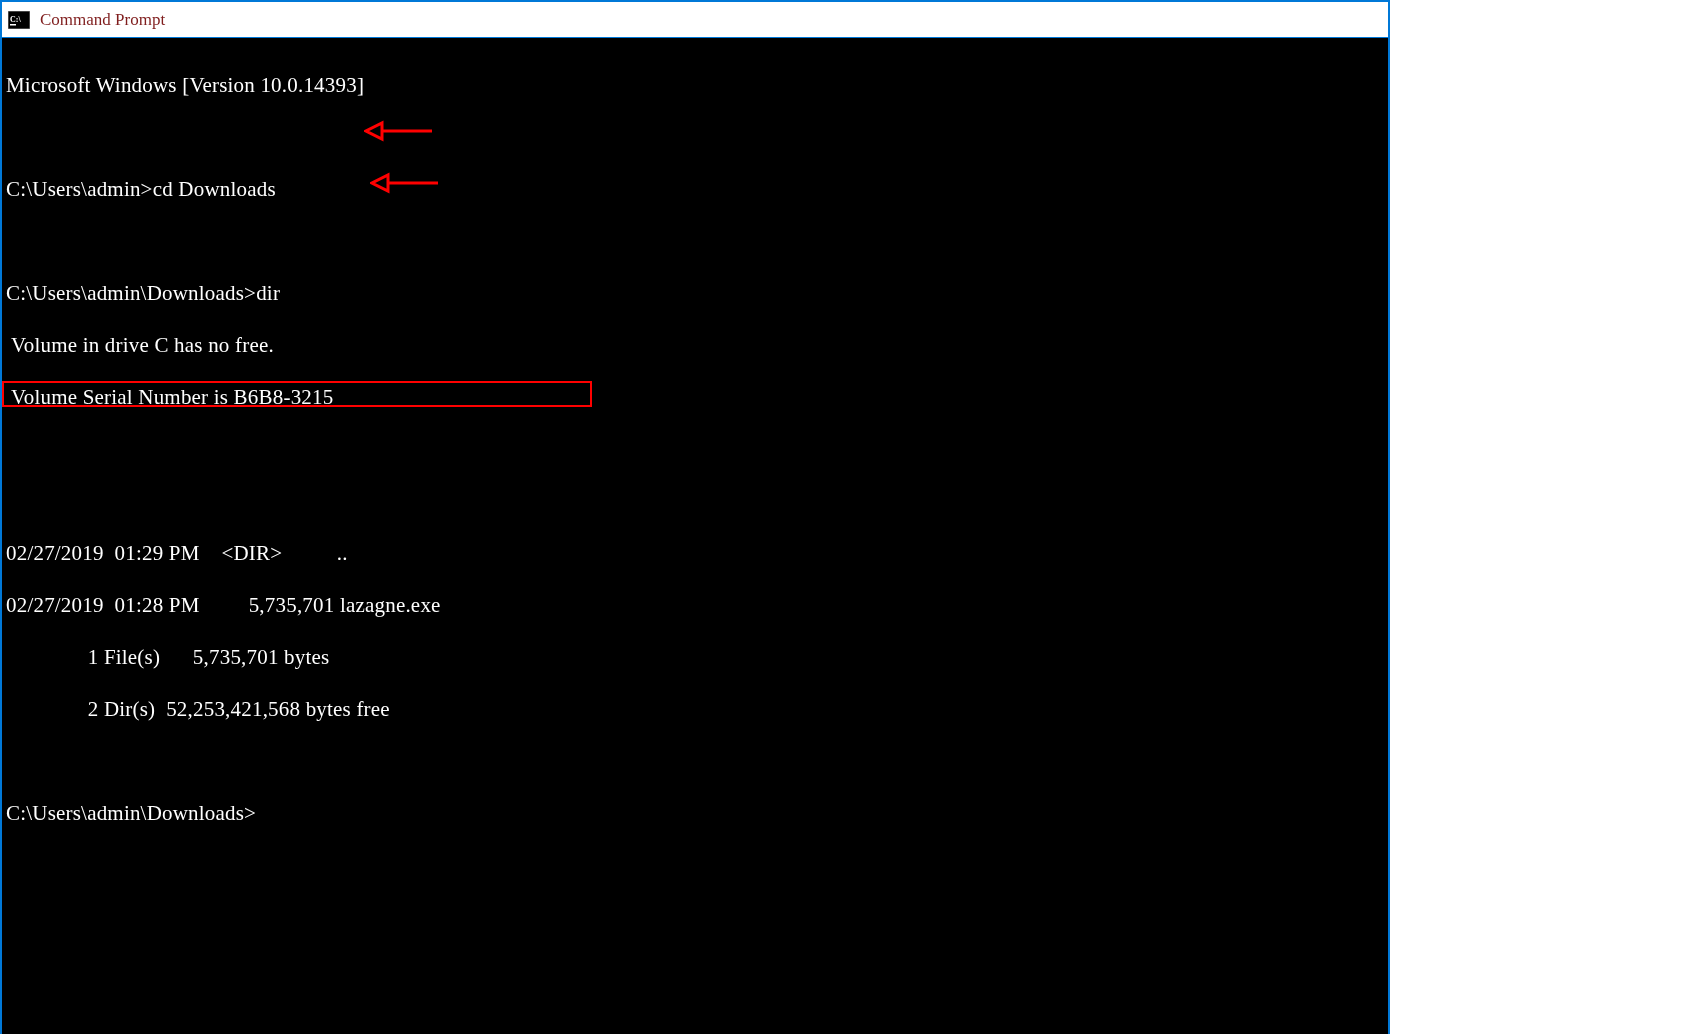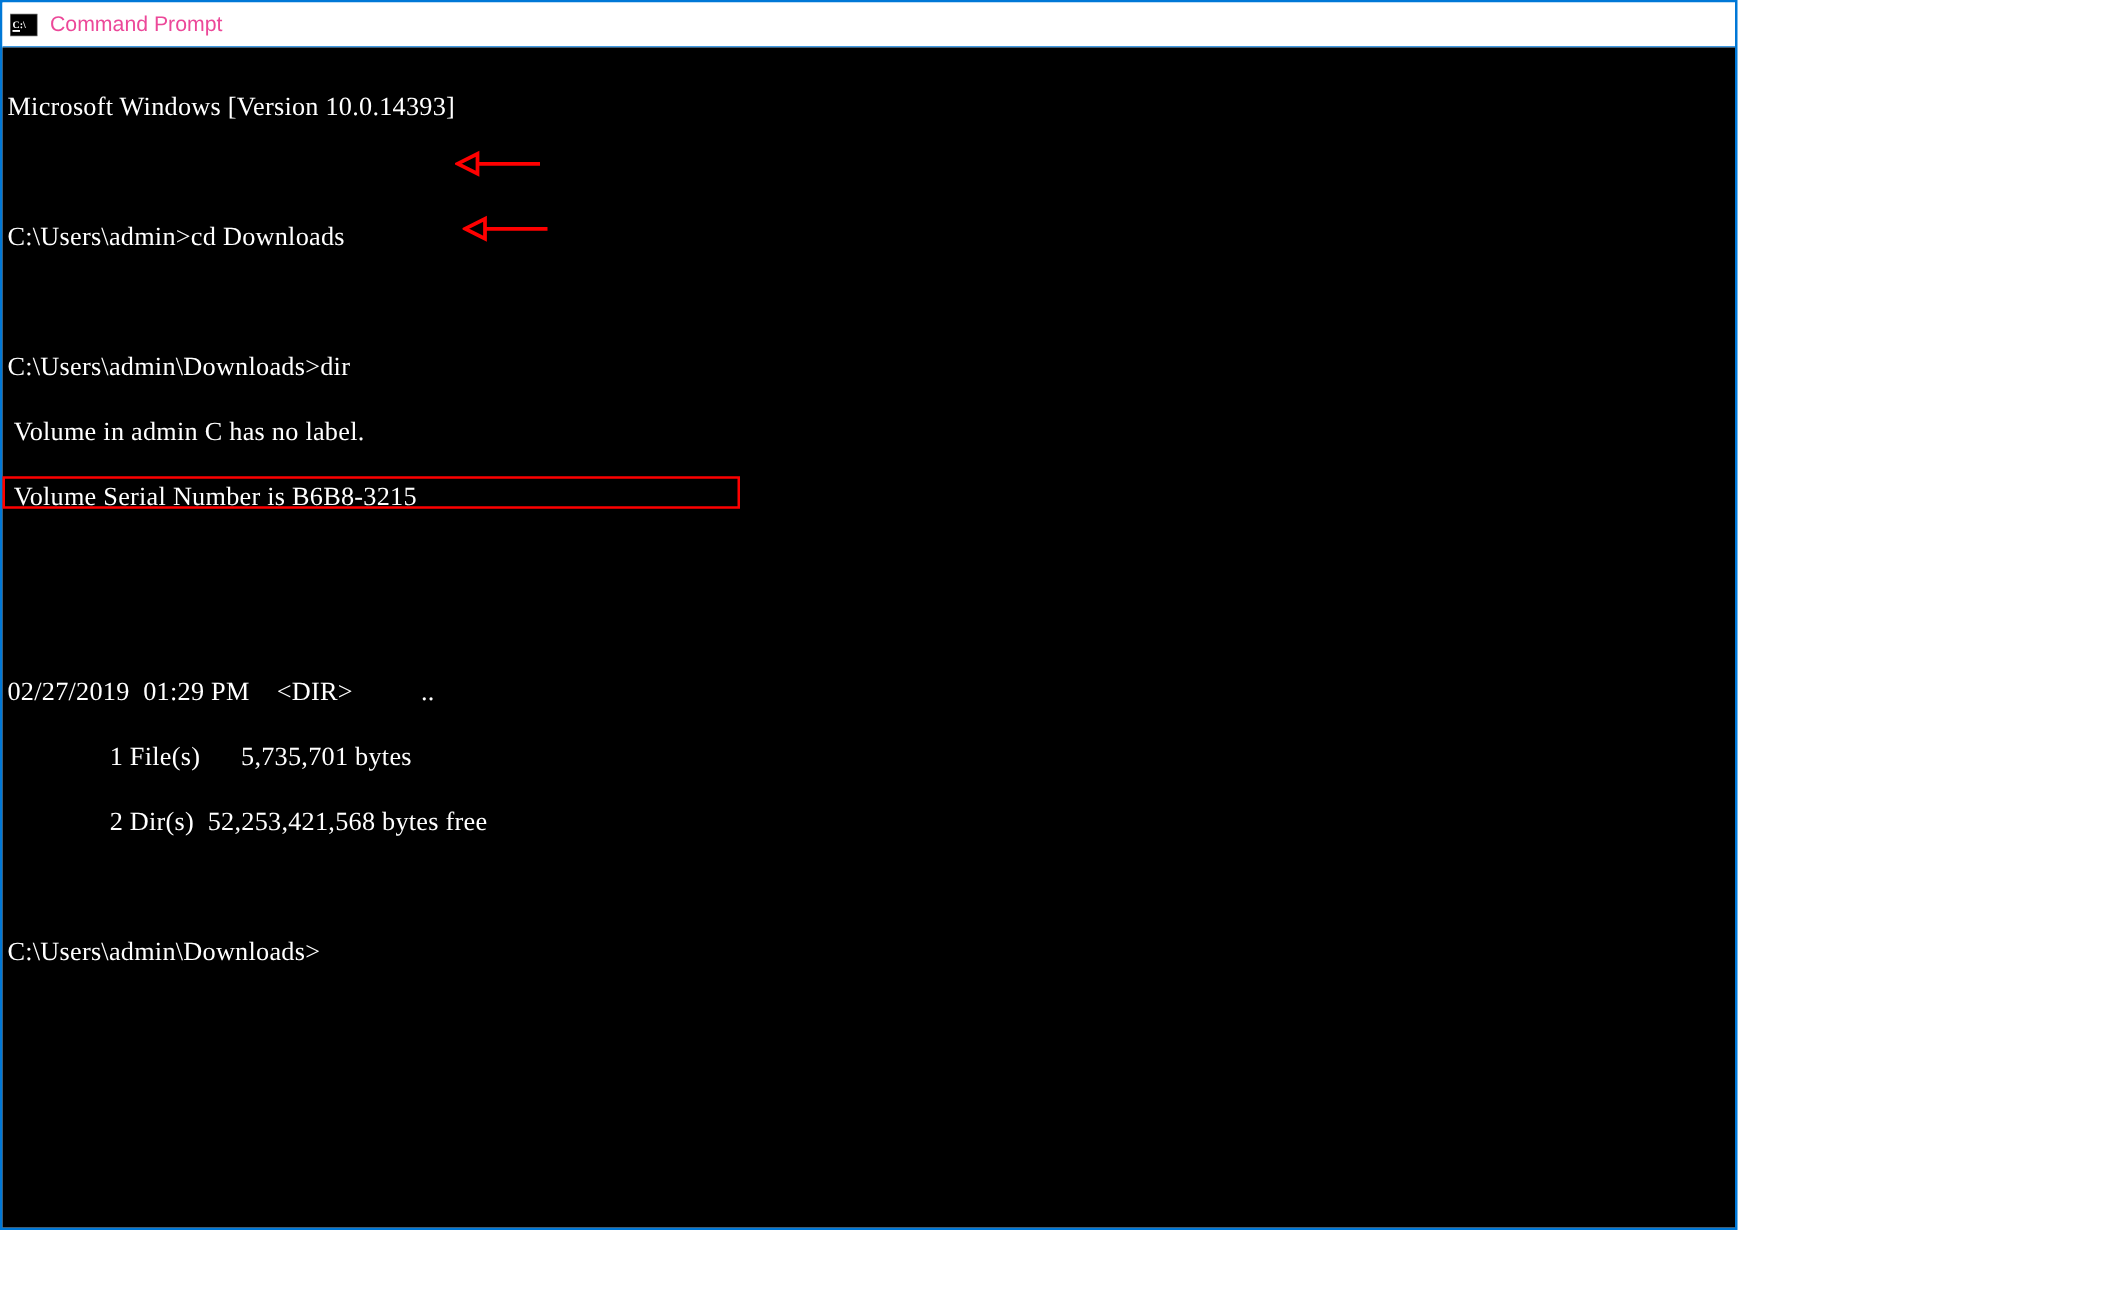--- a/index.html
+++ b/index.html
@@ -34,23 +34,23 @@
       margin-right: 10px;
       display: inline-flex;
       align-items: center;
       justify-content: center;
     }
     .titlebar-icon svg {
       width: 22px;
       height: 18px;
     }
     .titlebar-text {
-      font-family: Liberation Sans, sans-serif;
+      font-family: Liberation Serif, serif;
       font-size: 17px;
-      color: #ec4899;
+      color: #7f1d1d;
     }
     .terminal {
       background: #000;
       color: #fff;
       font-size: 21px;
       line-height: 26px;
       padding: 8px 0 0 4px;
       min-height: 830px;
       white-space: pre;
       letter-spacing: 0.2px;
@@ -87,25 +87,26 @@
     </span>
     <span class="titlebar-text">Command Prompt</span>
   </div>
 
   <div class="terminal">
 <span class="line">Microsoft Windows [Version 10.0.14393]</span>
 <span class="line"> </span>
 <span class="line"><span>C:\Users\admin&gt;</span><span>cd Downloads</span></span>
 <span class="line"> </span>
 <span class="line"><span>C:\Users\admin\Downloads&gt;</span><span>dir</span></span>
-<span class="line"> Volume in admin C has no label.</span>
+<span class="line"> Volume in drive C has no free.</span>
 <span class="line"> Volume Serial Number is B6B8-3215</span>
 <span class="line"> </span>
 <span class="line"> </span>
 <span class="line">02/27/2019  01:29 PM    &lt;DIR&gt;          ..</span>
+<span class="line">02/27/2019  01:28 PM         5,735,701 lazagne.exe</span>
 <span class="line">               1 File(s)      5,735,701 bytes</span>
 <span class="line">               2 Dir(s)  52,253,421,568 bytes free</span>
 <span class="line"> </span>
 <span class="line"><span>C:\Users\admin\Downloads&gt;</span><span></span></span>
 
     <svg class="annotation-arrow" style="left:362px; top:80px;" width="70" height="26" viewBox="0 0 70 26">
       <path d="M 68 13 L 18 13 M 18 13 L 18 5 L 2 13 L 18 21 L 18 13 Z" fill="none" stroke="#ff0000" stroke-width="3"></path>
     </svg>
 
     <svg class="annotation-arrow" style="left:368px; top:132px;" width="70" height="26" viewBox="0 0 70 26">

